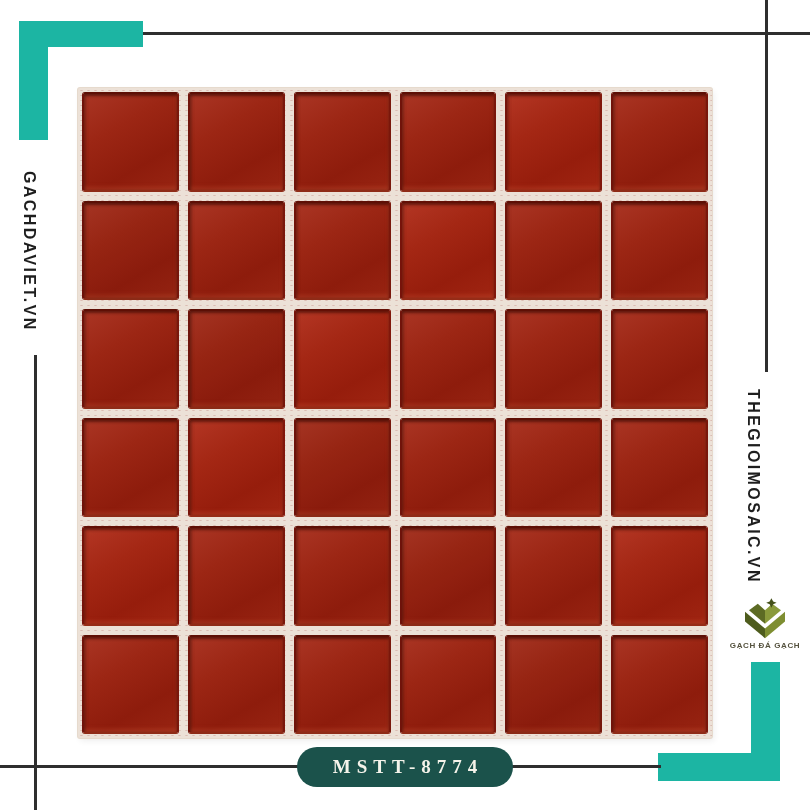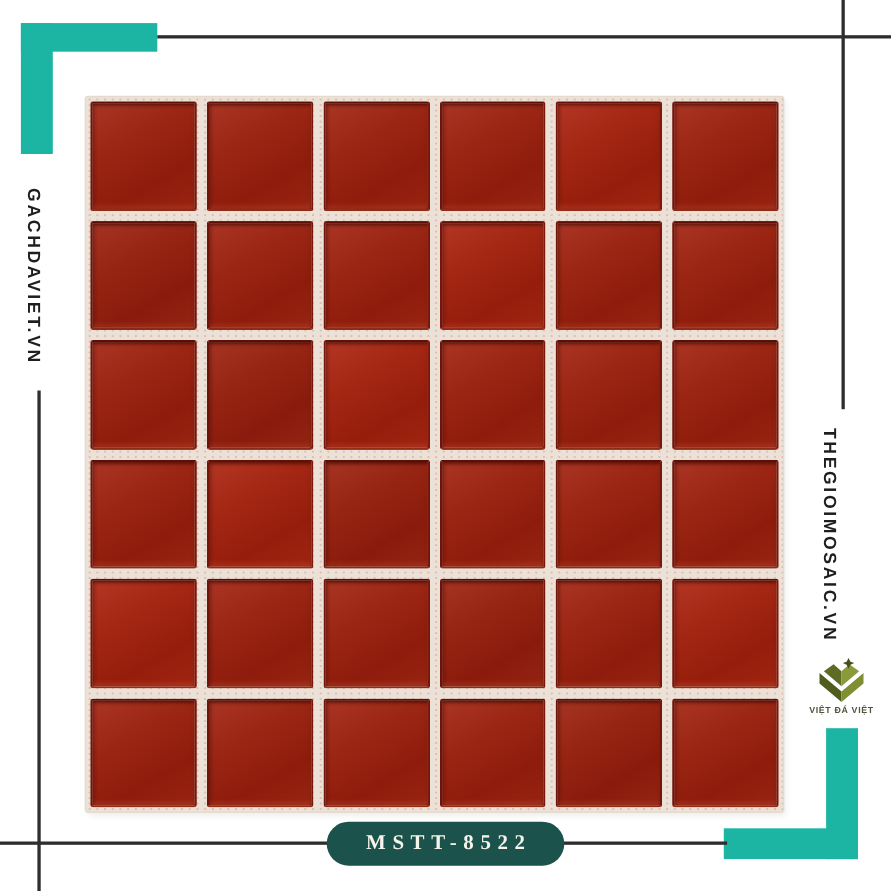--- a/index.html
+++ b/index.html
@@ -136,27 +136,27 @@
         <div class="tile"></div>
         <div class="tile"></div>
         <div class="tile"></div>
         <div class="tile"></div>
         <div class="tile"></div>
         <div class="tile"></div>
       </div>
   </div>
 
   <div class="badge">
-    <span>MSTT-8522</span>
+    <span>MSTT-8774</span>
   </div>
 
   <div class="logo">
     <svg width="48" height="42" viewBox="0 0 60 52" aria-hidden="true">
       <path d="M30 50 L5 29 L5 17 L30 38 Z" fill="#4e5c1d"></path>
       <path d="M30 50 L55 29 L55 17 L30 38 Z" fill="#7e8e31"></path>
       <path d="M30 32 L10 15 L21 7 L30 15 Z" fill="#5d6b24"></path>
       <path d="M30 32 L50 15 L39 7 L30 15 Z" fill="#8a9a3b"></path>
       <path d="M38 0 L40.2 4.2 L44.5 5.8 L40.2 7.6 L38 12 L35.8 7.6 L31.5 5.8 L35.8 4.2 Z" fill="#44511a"></path>
     </svg>
-    <div class="logo-text">VIỆT ĐÁ VIỆT</div>
+    <div class="logo-text">GẠCH ĐÁ GẠCH</div>
   </div>
 
 </div>
 
 </body></html>

